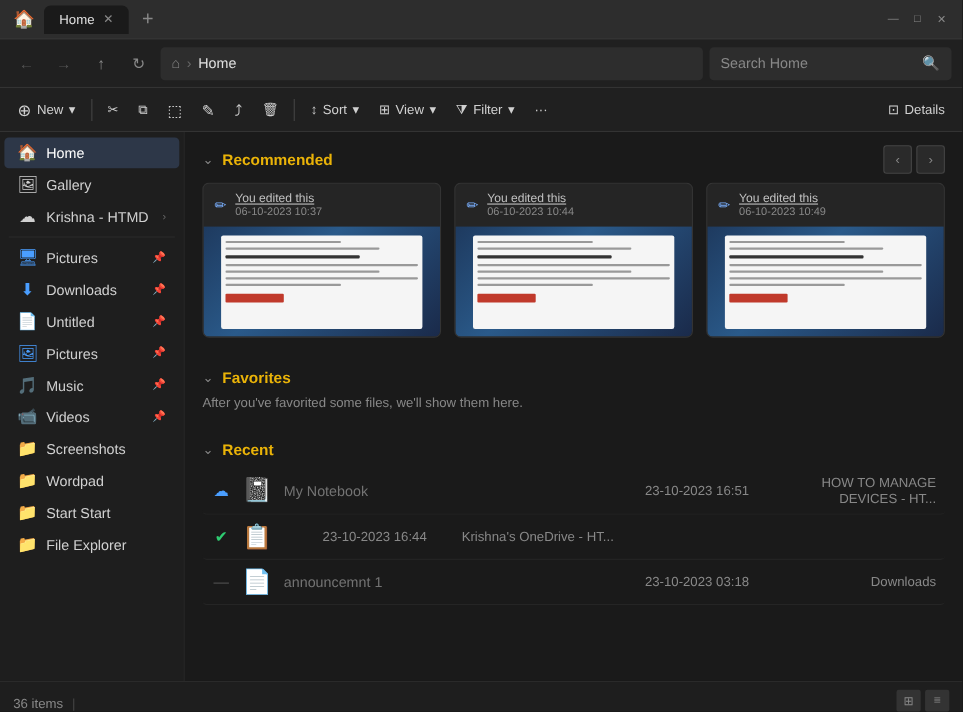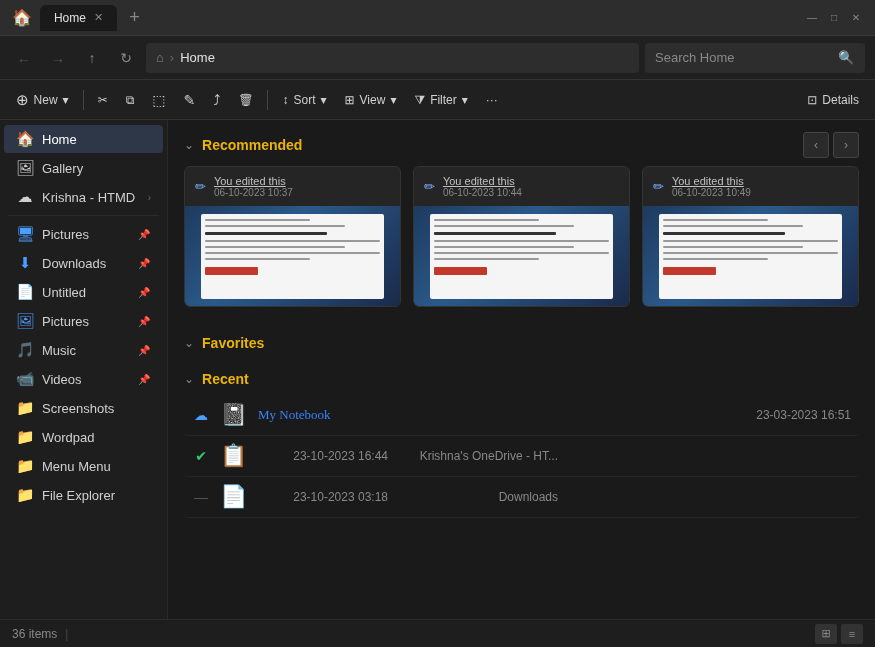--- a/index.html
+++ b/index.html
@@ -305,31 +305,31 @@
       display: flex;
       align-items: center;
       padding: 7px 8px;
       border-radius: 4px;
       cursor: pointer;
       gap: 10px;
       border-bottom: 1px solid #252525;
     }
     .ri-type-icon { font-size: 22px; width: 28px; text-align: center; flex-shrink: 0; }
     .ri-status-icon { font-size: 14px; width: 18px; text-align: center; flex-shrink: 0; }
-    .ri-name { flex: 1; font-size: 13px; color: #3b82f6; font-family: Liberation Serif, serif; }
+    .ri-name { flex: 1; font-size: 13px; color: #737373; }
     .ri-date { font-size: 12px; color: #888; width: 130px; text-align: right; }
     .ri-location { font-size: 12px; color: #888; width: 160px; text-align: right; }
 
     
     .status-bar {
       height: 28px;
       background: #1e1e1e;
       border-top: 1px solid #2a2a2a;
       display: flex;
-      align-items: center;
+      align-items: flex-end;
       padding: 0 12px;
       font-size: 12px;
       color: #888;
       gap: 8px;
     }
     .status-right {
       margin-left: auto;
       display: flex;
       gap: 4px;
     }
@@ -499,21 +499,21 @@
     <div class="sidebar-item">
       <span class="si-icon" style="color:#e8a020;">📁</span>
       <span>Screenshots</span>
     </div>
     <div class="sidebar-item">
       <span class="si-icon" style="color:#e8a020;">📁</span>
       <span>Wordpad</span>
     </div>
     <div class="sidebar-item">
       <span class="si-icon" style="color:#e8a020;">📁</span>
-      <span>Menu Menu</span>
+      <span>Start Start</span>
     </div>
     <div class="sidebar-item">
       <span class="si-icon" style="color:#e8a020;">📁</span>
       <span>File Explorer</span>
     </div>
   </div>
 
   <div class="content">
 
     <div class="section-header">
@@ -588,41 +588,46 @@
             <div class="doc-btn"></div>
           </div>
         </div>
       </div>
     </div>
 
     <div class="section-header">
       <span class="section-chevron">⌄</span>
       <span class="section-title">Favorites</span>
     </div>
+    <div class="favorites-text">
+      <span>After you've favorited some files, we'll show them here.</span>
+    </div>
 
     <div class="section-header">
       <span class="section-chevron">⌄</span>
       <span class="section-title">Recent</span>
     </div>
     <div class="recent-items">
       <div class="recent-item">
         <span class="ri-status-icon" style="color:#4a9eff;">☁</span>
         <span class="ri-type-icon">📓</span>
         <span class="ri-name">My Notebook</span>
-        <span class="ri-date">23-03-2023 16:51</span>
+        <span class="ri-date">23-10-2023 16:51</span>
+        <span class="ri-location">HOW TO MANAGE DEVICES - HT...</span>
       </div>
       <div class="recent-item">
         <span class="ri-status-icon" style="color:#2ecc71;">✔</span>
         <span class="ri-type-icon">📋</span>
         <span class="ri-date">23-10-2023 16:44</span>
         <span class="ri-location">Krishna's OneDrive - HT...</span>
       </div>
       <div class="recent-item">
         <span class="ri-status-icon" style="color:#555;">—</span>
         <span class="ri-type-icon">📄</span>
+        <span class="ri-name">announcemnt 1</span>
         <span class="ri-date">23-10-2023 03:18</span>
         <span class="ri-location">Downloads</span>
       </div>
     </div>
   </div>
 </div>
 
 <div class="status-bar">
   <span>36 items</span>
   <span class="status-sep">|</span>

